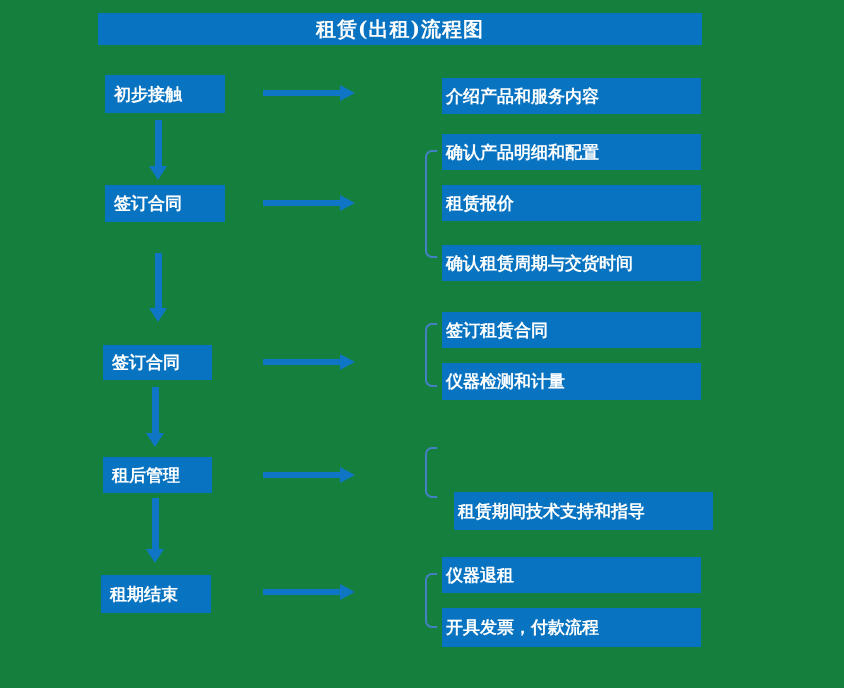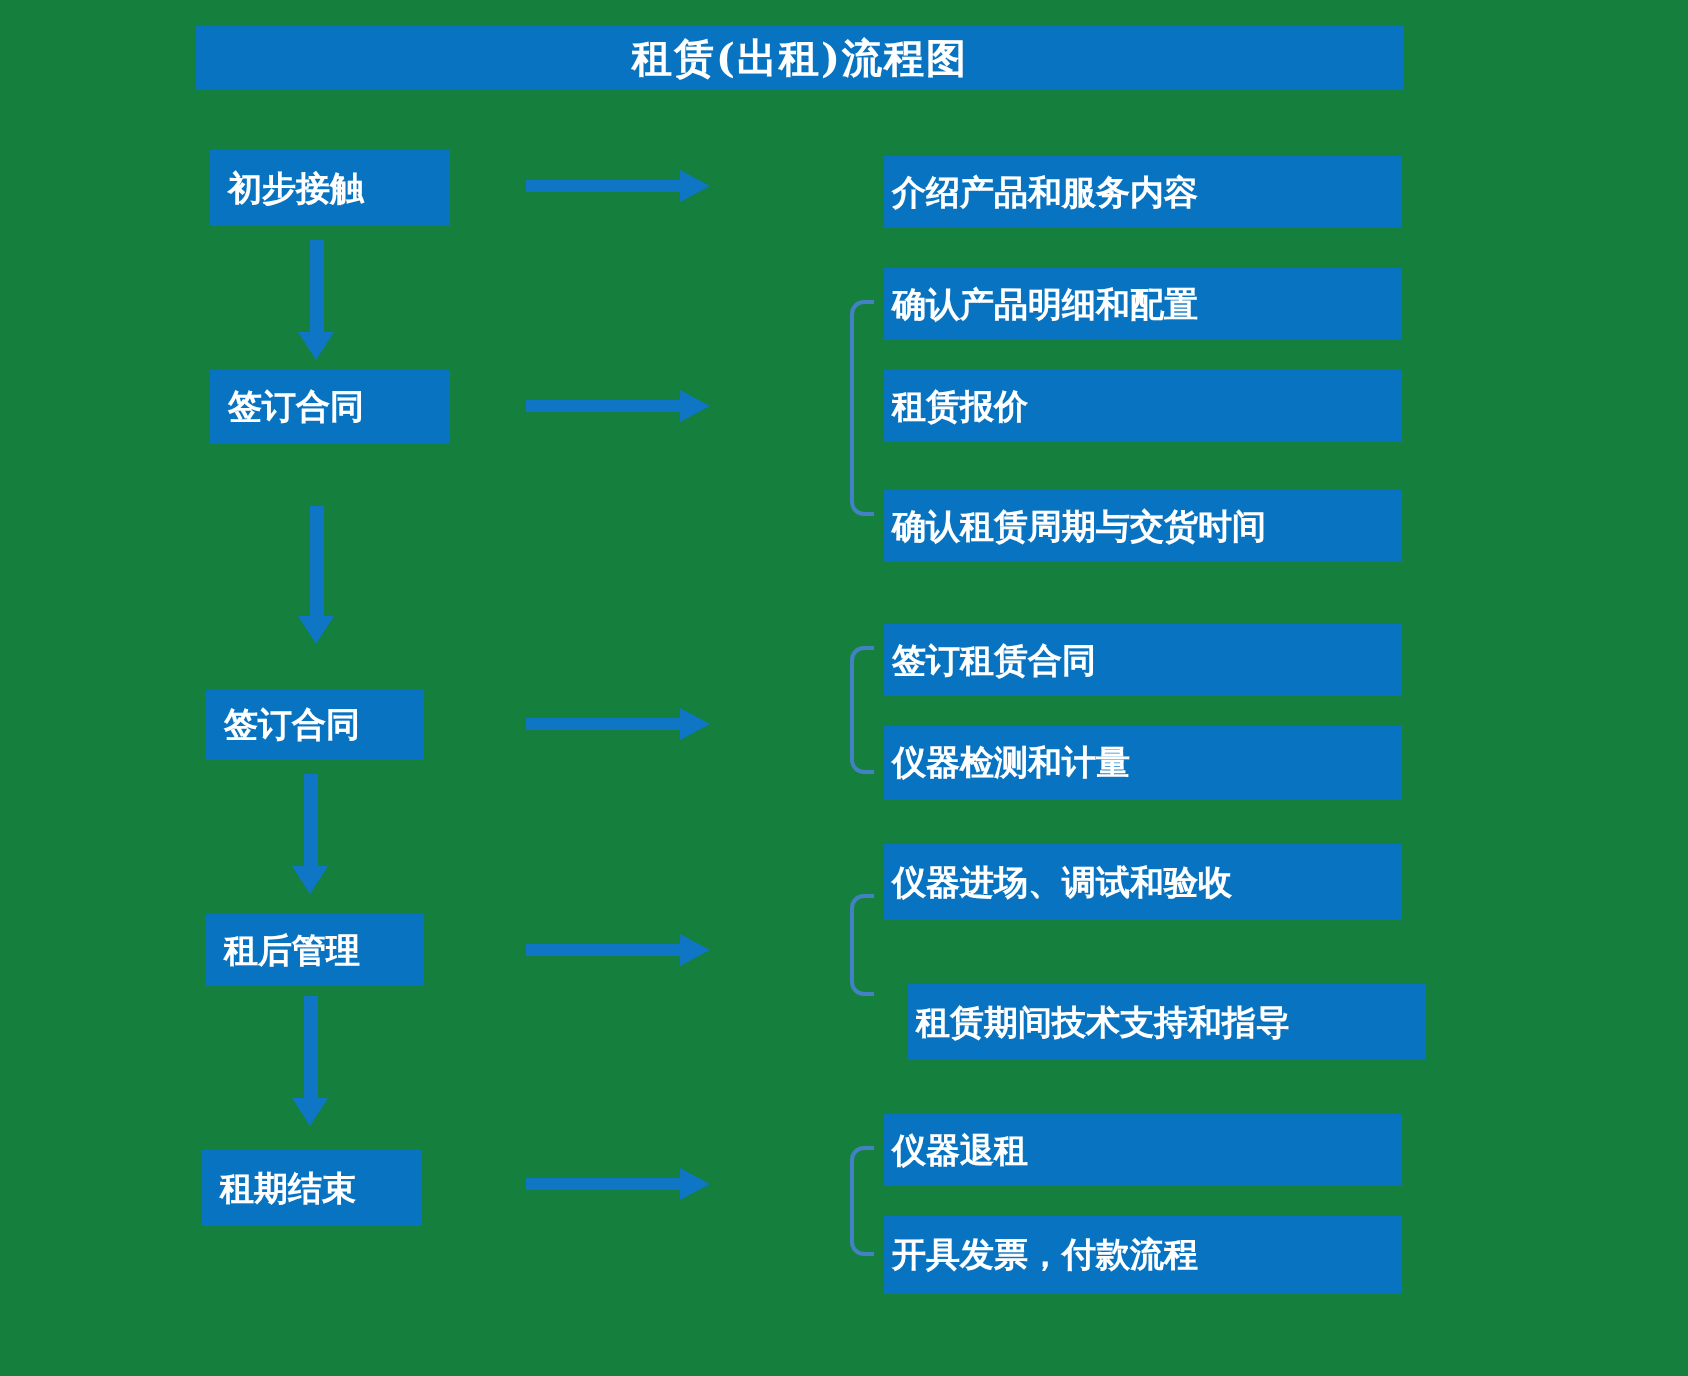--- a/index.html
+++ b/index.html
@@ -57,21 +57,20 @@
   <div class="box stage" style="left:103px; top:345px; width:109px; height:35px;">签订合同</div>
   <div class="box stage" style="left:103px; top:457px; width:109px; height:36px;">租后管理</div>
   <div class="box stage" style="left:101px; top:575px; width:110px; height:38px;">租期结束</div>
 
   <div class="box output" style="top:78px;  height:36px;">介绍产品和服务内容</div>
   <div class="box output" style="top:134px; height:36px;">确认产品明细和配置</div>
   <div class="box output" style="top:185px; height:36px;">租赁报价</div>
   <div class="box output" style="top:312px; height:36px;">签订租赁合同</div>
   <div class="box output" style="top:245px; height:36px;">确认租赁周期与交货时间</div>
   <div class="box output" style="top:363px; height:37px;">仪器检测和计量</div>
-  <div class="box output" style="top:422px; height:38px;">仪器进场、调试和验收</div>
   <div class="box output" style="top:492px; height:38px;margin-left:12px;">租赁期间技术支持和指导</div>
   <div class="box output" style="top:557px; height:36px;">仪器退租</div>
   <div class="box output" style="top:608px; height:39px;">开具发票，付款流程</div>
 
   <div class="varrow" style="left:149px; top:120px;">
     <div class="stem" style="height:46px;"></div>
       <div class="head"></div>
   </div>
   <div class="varrow" style="left:149px; top:253px;">
     <div class="stem" style="height:55px;"></div>

